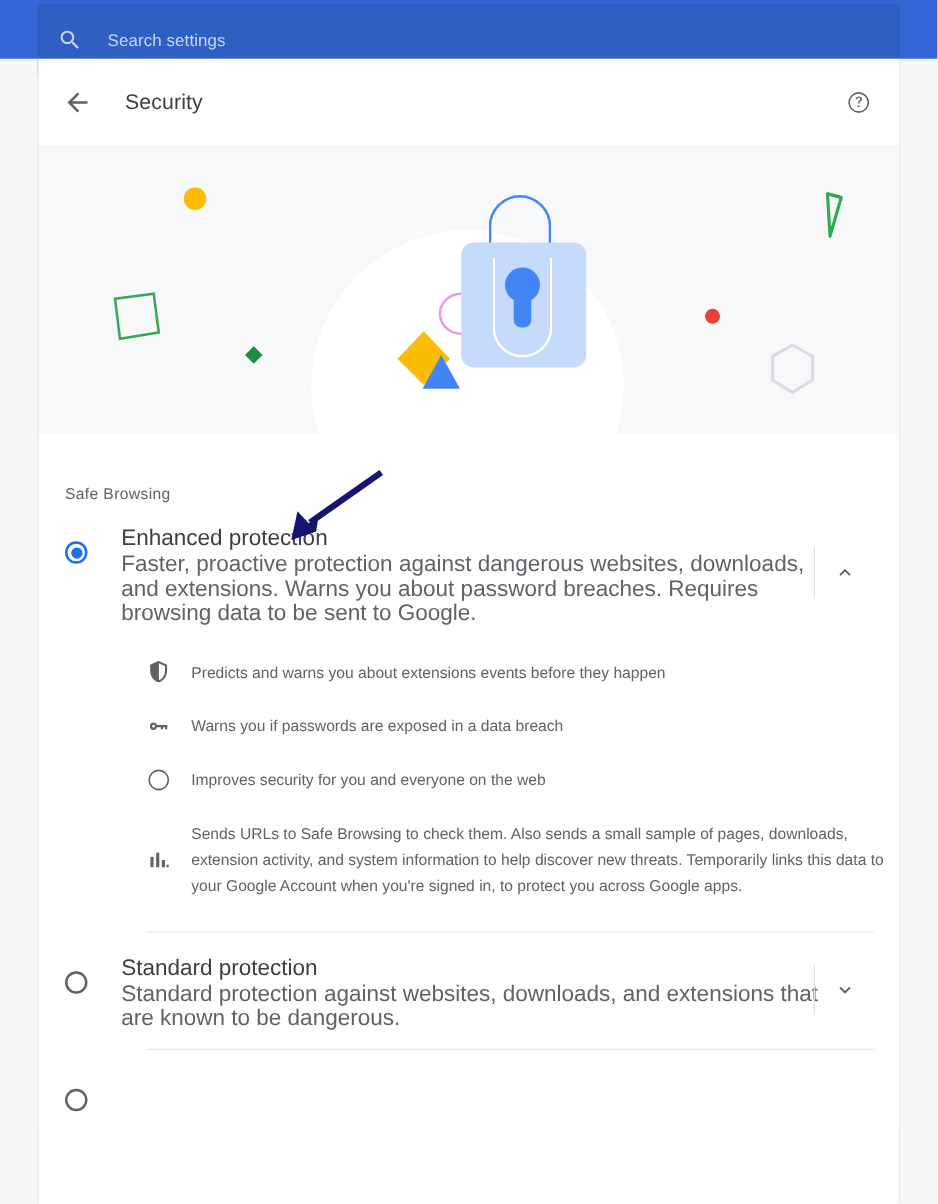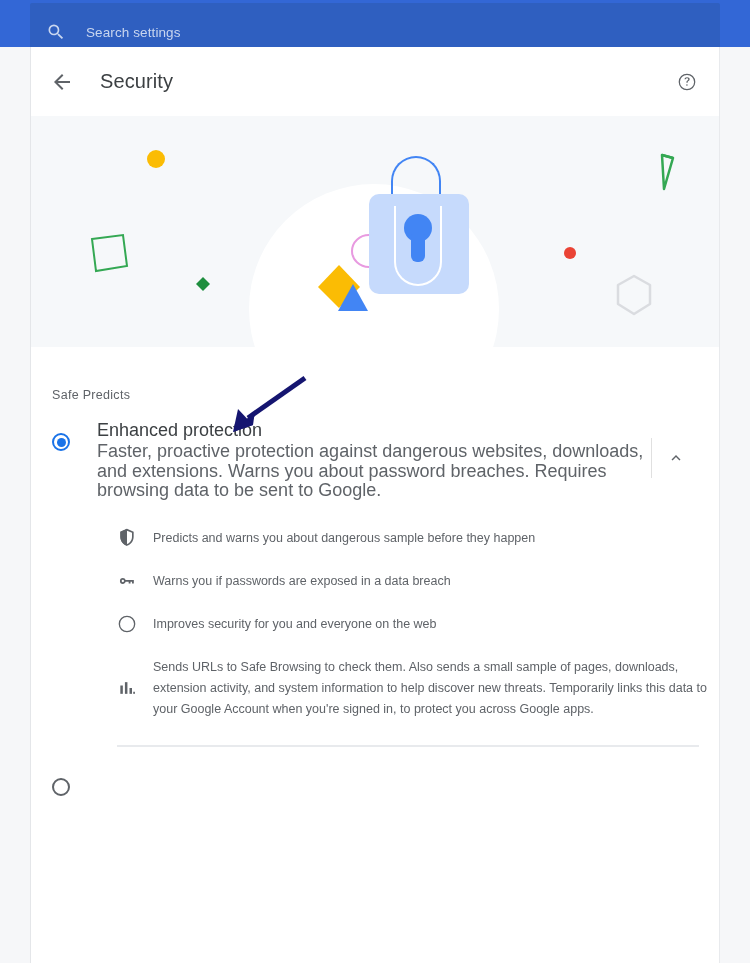--- a/index.html
+++ b/index.html
@@ -35,21 +35,21 @@
     overflow: hidden;
   }
 
   
   .page-header {
     position: relative; height: 69px; display: flex; align-items: center;
     background: #fff;
   }
   .back-btn { margin-left: 19px; width: 24px; height: 24px; cursor: pointer; }
   .page-title {
-    margin-left: 26px; font-size: 20px; color: #3c4043; letter-spacing: .1px;
+    margin-left: 26px; font-size: 17px; color: #3c4043; letter-spacing: .1px;
   }
   .help-btn {
     position: absolute; right: 22px; top: 50%; transform: translateY(-50%);
     width: 20px; height: 20px; cursor: pointer;
   }
 
   
   .hero {
     position: relative; height: 231px; background: #f6f8fa; overflow: hidden;
   }
@@ -214,21 +214,21 @@
         <div class="lock-shackle"></div>
         <div class="lock-body">
           <div class="lock-u"></div>
           <div class="lock-key-head"></div>
           <div class="lock-key-stem"></div>
         </div>
       </div>
     </div>
 
     <div class="section">
-      <div class="section-label">Safe Predicts</div>
+      <div class="section-label">Safe Browsing</div>
 
       <div class="option-row">
         <div class="radio on"></div>
         <div class="opt-text">
           <div class="opt-title">Enhanced protection</div>
           <div class="opt-desc">Faster, proactive protection against dangerous websites, downloads, and extensions. Warns you about password breaches. Requires browsing data to be sent to Google.</div>
         </div>
         <div class="expander">
           <svg width="18" height="18" viewBox="0 0 24 24">
             <path d="M7.41 15.41 12 10.83l4.59 4.58L18 14l-6-6-6 6z" fill="#5f6368"></path>
@@ -236,21 +236,21 @@
         </div>
       </div>
 
       <div class="features">
 
         <div class="feature">
           <svg class="feature-icon" viewBox="0 0 24 24">
             <path d="M12 1 4 4.5v6c0 5 3.4 9.7 8 10.8 4.6-1.1 8-5.8 8-10.8v-6L12 1zm0 2.2 6 2.6v4.7c0 4-2.6 7.8-6 8.8V3.2z" fill="#5f6368"></path>
             <path d="M12 1 4 4.5v6c0 5 3.4 9.7 8 10.8V1z" fill="#5f6368"></path>
           </svg>
-          <div class="feature-text">Predicts and warns you about dangerous sample before they happen</div>
+          <div class="feature-text">Predicts and warns you about extensions events before they happen</div>
         </div>
 
 
         <div class="feature">
           <svg class="feature-icon" viewBox="0 0 24 24">
             <path d="M7 8.5a3.5 3.5 0 0 0 0 7c1.6 0 3-1.1 3.4-2.6H14v2h2.2v-2H18v2h2.2v-4H10.4A3.5 3.5 0 0 0 7 8.5zm0 2.1a1.4 1.4 0 1 1 0 2.8 1.4 1.4 0 0 1 0-2.8z" fill="#5f6368"></path>
           </svg>
           <div class="feature-text">Warns you if passwords are exposed in a data breach</div>
         </div>
 
@@ -270,20 +270,32 @@
             <rect x="15" y="12" width="3" height="7" fill="#5f6368"></rect>
             <rect x="19.5" y="16.5" width="2" height="2.5" fill="#5f6368"></rect>
           </svg>
           <div class="feature-text">Sends URLs to Safe Browsing to check them. Also sends a small sample of pages, downloads, extension activity, and system information to help discover new threats. Temporarily links this data to your Google Account when you're signed in, to protect you across Google apps.</div>
         </div>
 
       </div>
 
       <div class="divider"></div>
 
+      <div class="option-row">
+        <div class="radio off"></div>
+        <div class="opt-text">
+          <div class="opt-title">Standard protection</div>
+          <div class="opt-desc">Standard protection against websites, downloads, and extensions that are known to be dangerous.</div>
+        </div>
+        <div class="expander">
+          <svg width="18" height="18" viewBox="0 0 24 24">
+            <path d="M7.41 8.59 12 13.17l4.59-4.58L18 10l-6 6-6-6z" fill="#5f6368"></path>
+          </svg>
+        </div>
+      </div>
 
       <div class="divider"></div>
 
       <div class="option-row">
         <div class="radio off"></div>
       </div>
 
     </div>
   </div>
 

